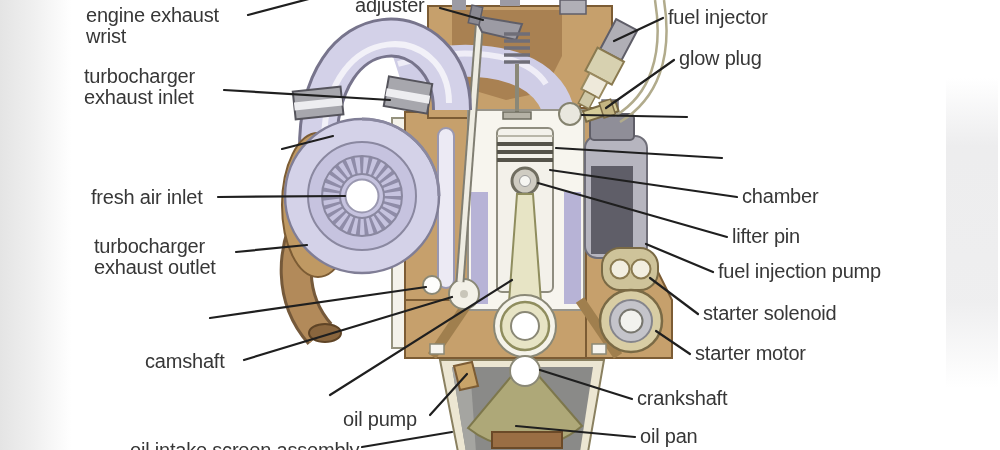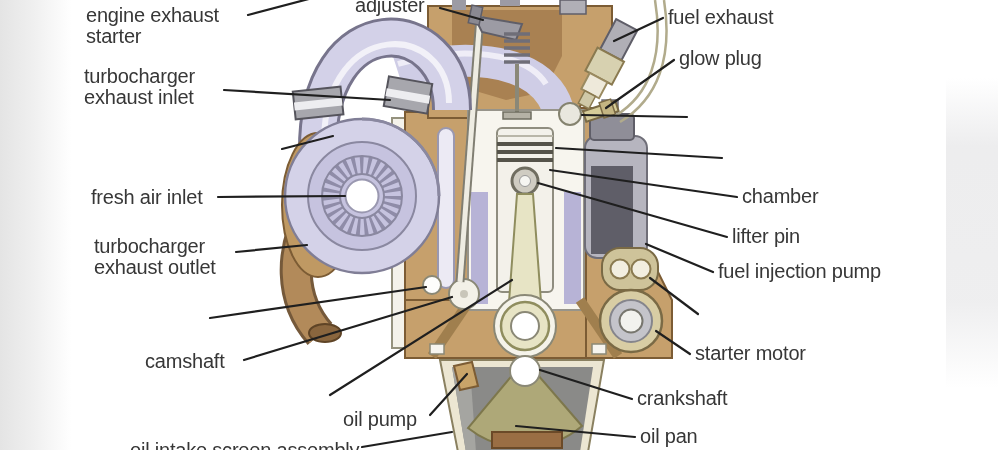--- a/index.html
+++ b/index.html
@@ -179,30 +179,31 @@
       <line x1="713" y1="272" x2="646" y2="244"></line>
       <line x1="698" y1="314" x2="650" y2="278"></line>
       <line x1="690" y1="354" x2="656" y2="331"></line>
       <line x1="632" y1="399" x2="540" y2="370"></line>
       <line x1="635" y1="437" x2="516" y2="426"></line>
     </g>
   </svg>
 
   <div class="lbl" style="left:355px;top:-5px">adjuster</div>
   <div class="lbl" style="left:86px;top:5px">engine exhaust
-starter</div>
+wrist</div>
   <div class="lbl" style="left:84px;top:66px">turbocharger
 exhaust inlet</div>
   <div class="lbl" style="left:91px;top:187px">fresh air inlet</div>
   <div class="lbl" style="left:94px;top:236px">turbocharger
 exhaust outlet</div>
   <div class="lbl" style="left:145px;top:351px">camshaft</div>
   <div class="lbl" style="left:343px;top:409px">oil pump</div>
   <div class="lbl" style="left:130px;top:440px">oil intake screen assembly</div>
-  <div class="lbl" style="left:668px;top:7px">fuel exhaust</div>
+  <div class="lbl" style="left:668px;top:7px">fuel injector</div>
   <div class="lbl" style="left:679px;top:48px">glow plug</div>
   <div class="lbl" style="left:742px;top:186px">chamber</div>
   <div class="lbl" style="left:732px;top:226px">lifter pin</div>
   <div class="lbl" style="left:718px;top:261px">fuel injection pump</div>
+  <div class="lbl" style="left:703px;top:303px">starter solenoid</div>
   <div class="lbl" style="left:695px;top:343px">starter motor</div>
   <div class="lbl" style="left:637px;top:388px">crankshaft</div>
   <div class="lbl" style="left:640px;top:426px">oil pan</div>
 </div>
 
 </body></html>

